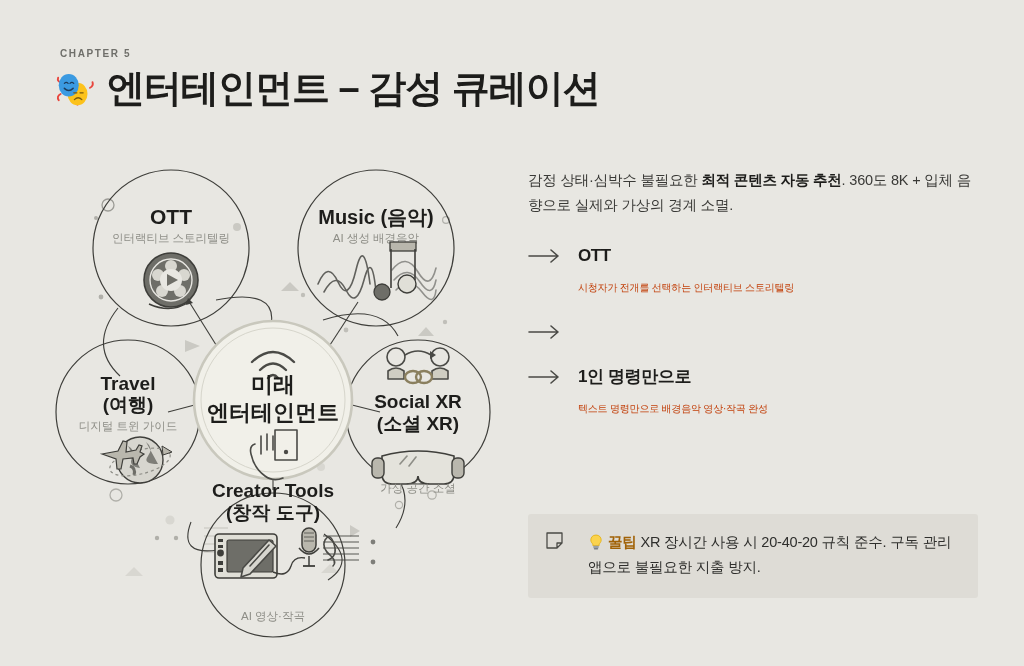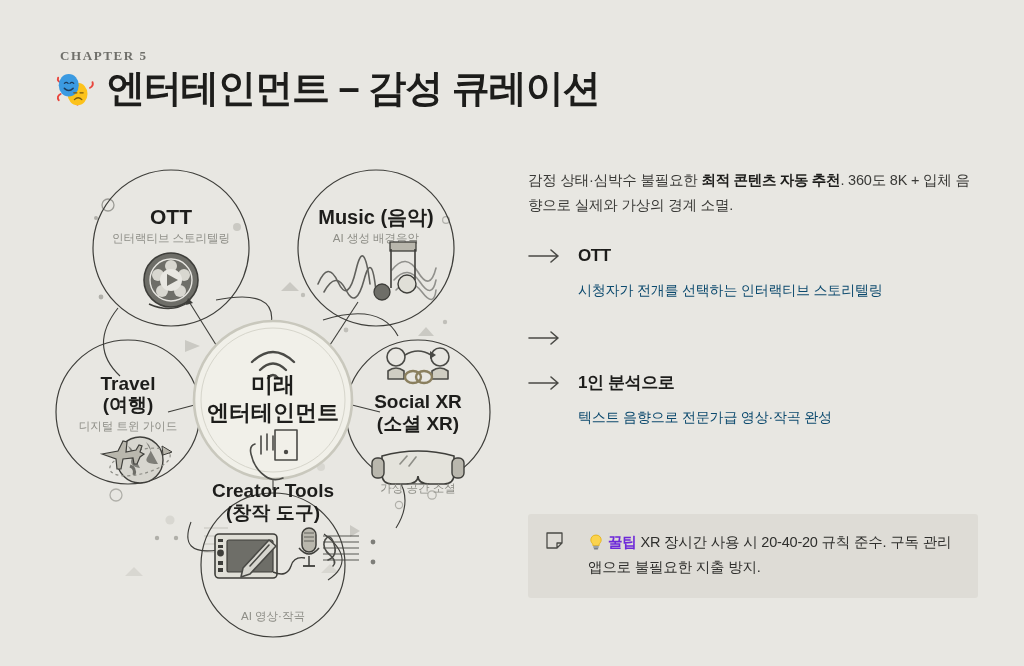--- a/index.html
+++ b/index.html
@@ -10,23 +10,22 @@
     font-family:"Liberation Sans","DejaVu Sans",sans-serif;
     color:#2f2f2d;
     overflow:hidden;
     position:relative;
   }
   .slide{position:relative;width:1024px;height:666px;}
 
   
   .chapter-label{
     position:absolute;left:60px;top:48px;
-    font-size:13px;letter-spacing:1.6px;font-weight:700;
+    font-size:10px;letter-spacing:1.6px;font-weight:700;
     color:#6f6f6a;
-    font-family:Liberation Serif, serif;
   }
   .title-row{
     position:absolute;left:55px;top:68px;
     display:flex;align-items:center;gap:12px;
   }
   .title-emoji{width:40px;height:40px;flex:0 0 40px;display:block;}
   .title-text{
     font-size:38px;font-weight:700;letter-spacing:-1px;
     color:#1d1d1b;white-space:nowrap;line-height:1.1;
   }
@@ -34,50 +33,50 @@
   
   .diagram{position:absolute;left:28px;top:150px;width:490px;height:490px;}
   .diagram svg{display:block;width:490px;height:490px;}
 
   
   .panel{position:absolute;left:528px;top:168px;width:450px;}
   .intro{
     font-size:14.5px;line-height:1.75;color:#3a3a37;margin:0 0 26px 0;
     letter-spacing:-0.2px;
   }
-  .intro b{font-weight:700;color:#1d1d1b;font-family:Liberation Serif, serif;}
+  .intro b{font-weight:700;color:#1d1d1b;}
 
   .item{display:flex;align-items:flex-start;margin-bottom:26px;}
   .item-arrow{
     flex:0 0 50px;padding-top:3px;color:#4a4a46;
   }
   .item-arrow svg{display:block;}
   .item-body{flex:1 1 auto;}
   .item-title{
     font-size:17px;font-weight:700;color:#1d1d1b;letter-spacing:-0.4px;
     line-height:1.3;margin-bottom:13px;
   }
   .item-desc{
-    font-size:14px;color:#0c4a6e;letter-spacing:-0.2px;line-height:1.5;
+    font-size:10px;color:#c2410c;letter-spacing:-0.2px;line-height:1.5;
   }
 
   .tipbox{
     position:absolute;left:528px;top:514px;width:450px;
     background:#dedcd6;border-radius:3px;
     padding:16px 18px 18px 18px;box-sizing:border-box;
     display:flex;align-items:flex-start;
   }
   .tip-note{flex:0 0 42px;padding-top:2px;}
   .tip-note svg{display:block;}
   .tip-text{
     flex:1 1 auto;font-size:14.5px;line-height:1.72;color:#2f2f2d;
     letter-spacing:-0.2px;
   }
   .tip-bulb{display:inline-block;vertical-align:-3px;width:16px;height:16px;margin-right:4px;}
-  .tip-text b{font-weight:700;color:#6d28d9;}
+  .tip-text b{font-weight:700;color:#a16207;}
 </style>
 </head>
 <body>
 
 <div class="slide">
 
   <div class="chapter-label">CHAPTER 5</div>
 
   <div class="title-row">
     <svg class="title-emoji" viewBox="0 0 64 64">
@@ -344,22 +343,22 @@
       </div>
     </div>
 
     <div class="item">
       <div class="item-arrow">
         <svg width="34" height="16" viewBox="0 0 34 16">
             <path d="M1 8 H30 M23 2 L30 8 L23 14" fill="none" stroke="#4a4a46" stroke-width="1.6" stroke-linecap="round" stroke-linejoin="round"></path>
           </svg>
       </div>
       <div class="item-body">
-        <div class="item-title">1인 분석으로</div>
-        <div class="item-desc">텍스트 음향으로 전문가급 영상·작곡 완성</div>
+        <div class="item-title">1인 명령만으로</div>
+        <div class="item-desc">텍스트 명령만으로 배경음악 영상·작곡 완성</div>
       </div>
     </div>
   </div>
 
   <div class="tipbox">
     <div class="tip-note">
       <svg width="17" height="17" viewBox="0 0 17 17">
           <path d="M1 1 H16 V11 L11 16 H1 Z M11 16 V11 H16" fill="none" stroke="#4a4a46" stroke-width="1.3" stroke-linejoin="round"></path>
         </svg>
     </div>

